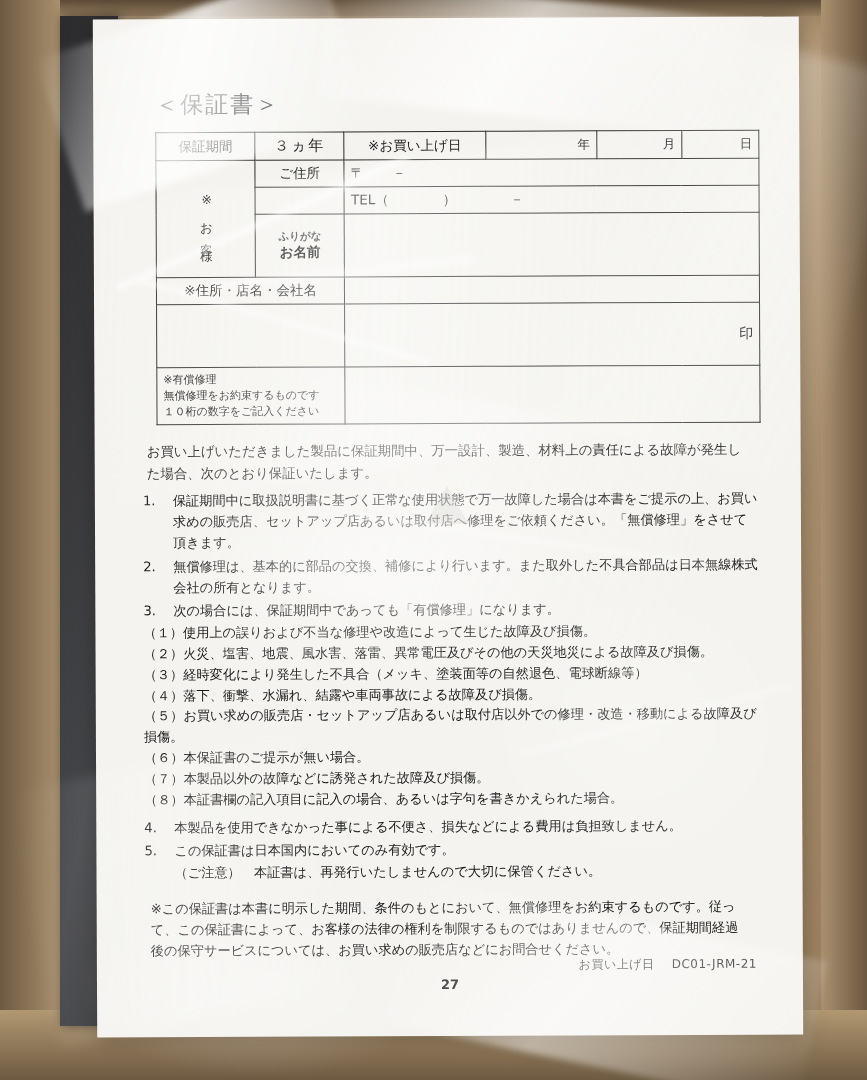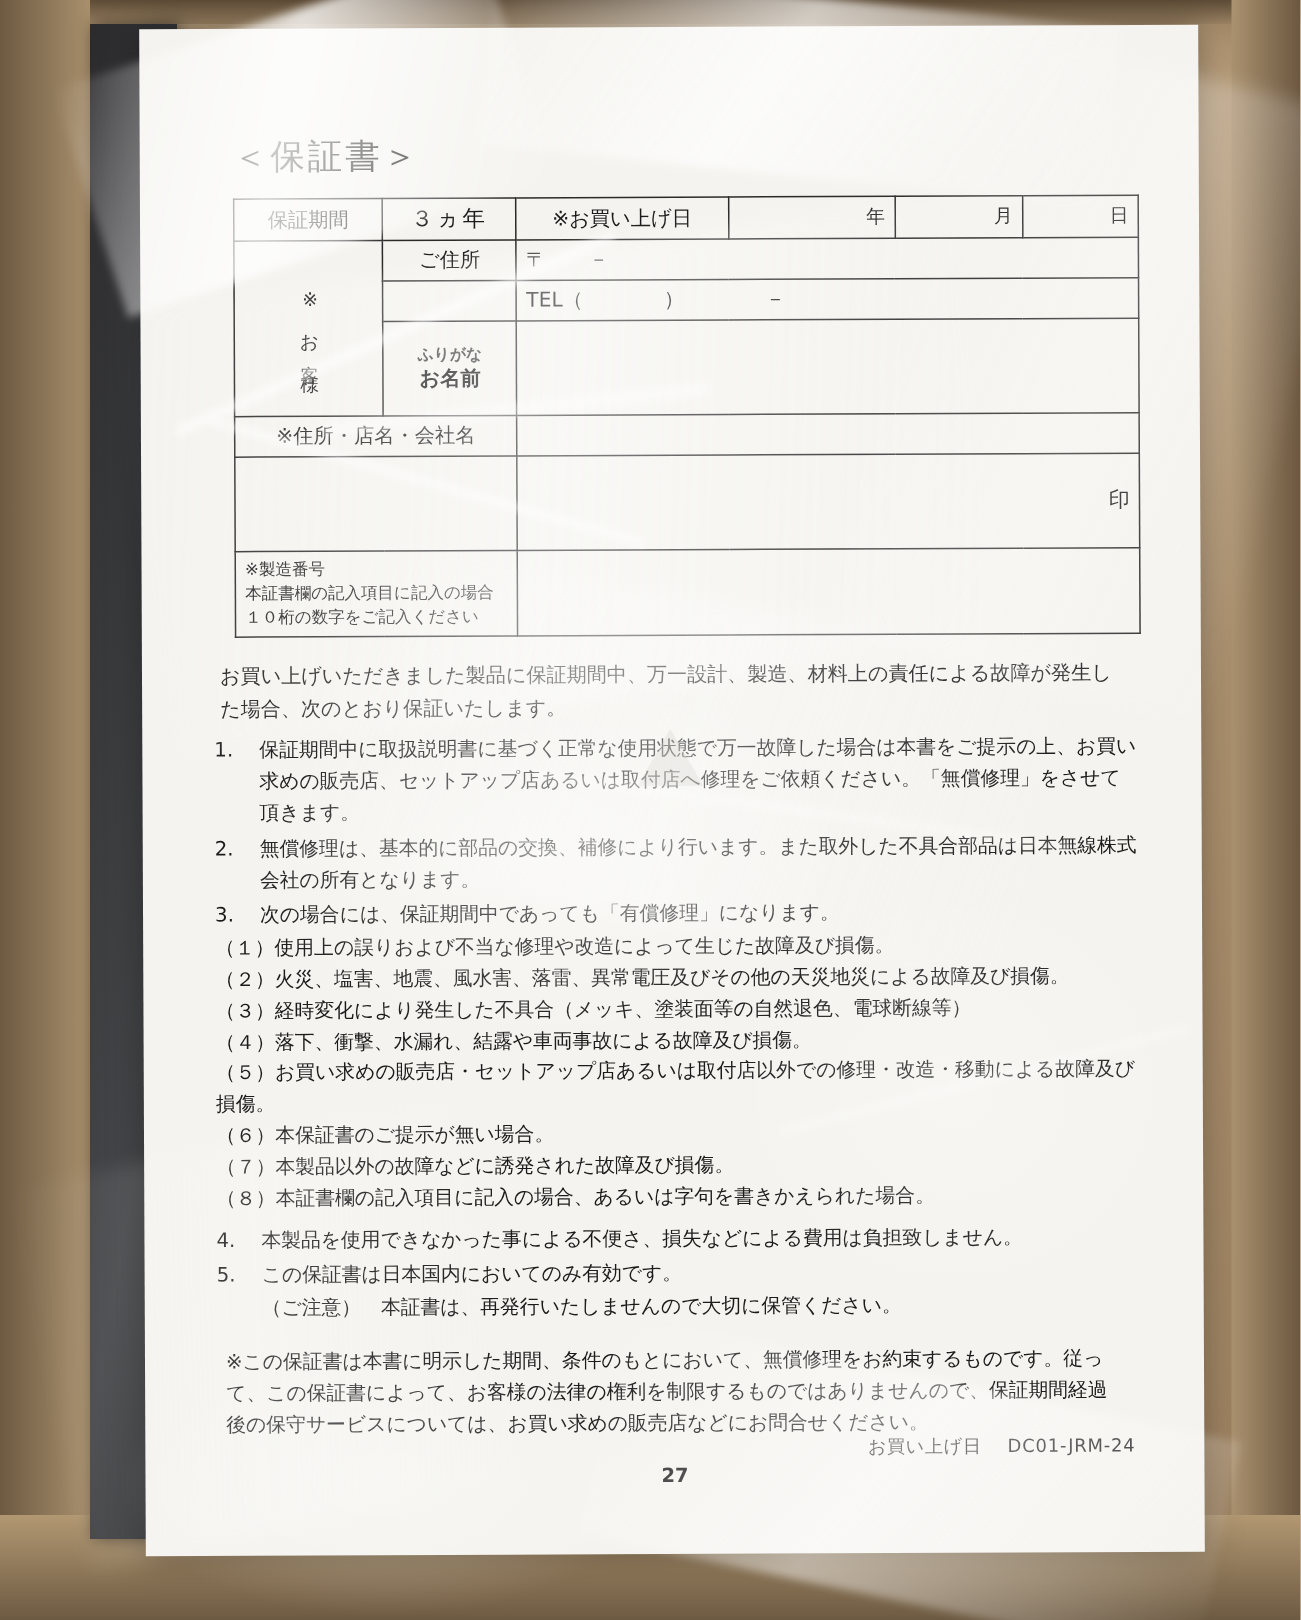--- a/index.html
+++ b/index.html
@@ -129,22 +129,22 @@
         <tr>
           <td colspan="2" class="c-lbl">※住所・店名・会社名</td>
           <td colspan="4">&nbsp;</td>
         </tr>
         <tr>
           <td colspan="2" class="tall">&nbsp;</td>
           <td colspan="4" class="seal">印</td>
         </tr>
         <tr>
           <td colspan="2" class="note-cell">
-            <div>※製造番号</div>
-            <div style="white-space:pre-line">本証書欄の記入項目に記入の場合
+            <div>※有償修理</div>
+            <div style="white-space:pre-line">無償修理をお約束するものです
 １０桁の数字をご記入ください</div>
           </td>
           <td colspan="4">&nbsp;</td>
         </tr>
       </tbody>
         </table>
 
       <p class="body-txt">お買い上げいただきました製品に保証期間中、万一設計、製造、材料上の責任による故障が発生した場合、次のとおり保証いたします。</p>
 
       <ol class="terms">
@@ -183,21 +183,21 @@
       </ol>
       <ul class="subs">
         <li style="margin-left:30px">（ご注意）　本証書は、再発行いたしませんので大切に保管ください。</li>
       </ul>
 
       <p class="star-note">※この保証書は本書に明示した期間、条件のもとにおいて、無償修理をお約束するものです。従って、この保証書によって、お客様の法律の権利を制限するものではありませんので、保証期間経過後の保守サービスについては、お買い求めの販売店などにお問合せください。</p>
 
       <div class="manualno">
         <span>お買い上げ日</span>
         &nbsp;&nbsp;
-        <span>DC01-JRM-24</span>
+        <span>DC01-JRM-21</span>
       </div>
       <div class="pagenum">27</div>
 
       <div class="tri-warn"></div>
     </div>
 
     <div class="wrap">
       <div class="sheen" style="left:-40px;top:-10px;width:300px;height:160px;transform:rotate(-18deg);"></div>
       <div class="sheen" style="left:230px;top:-20px;width:420px;height:120px;transform:rotate(6deg);opacity:.85;"></div>
       <div class="sheen2" style="left:0px;top:150px;width:560px;height:300px;transform:rotate(-8deg);opacity:.75;"></div>

